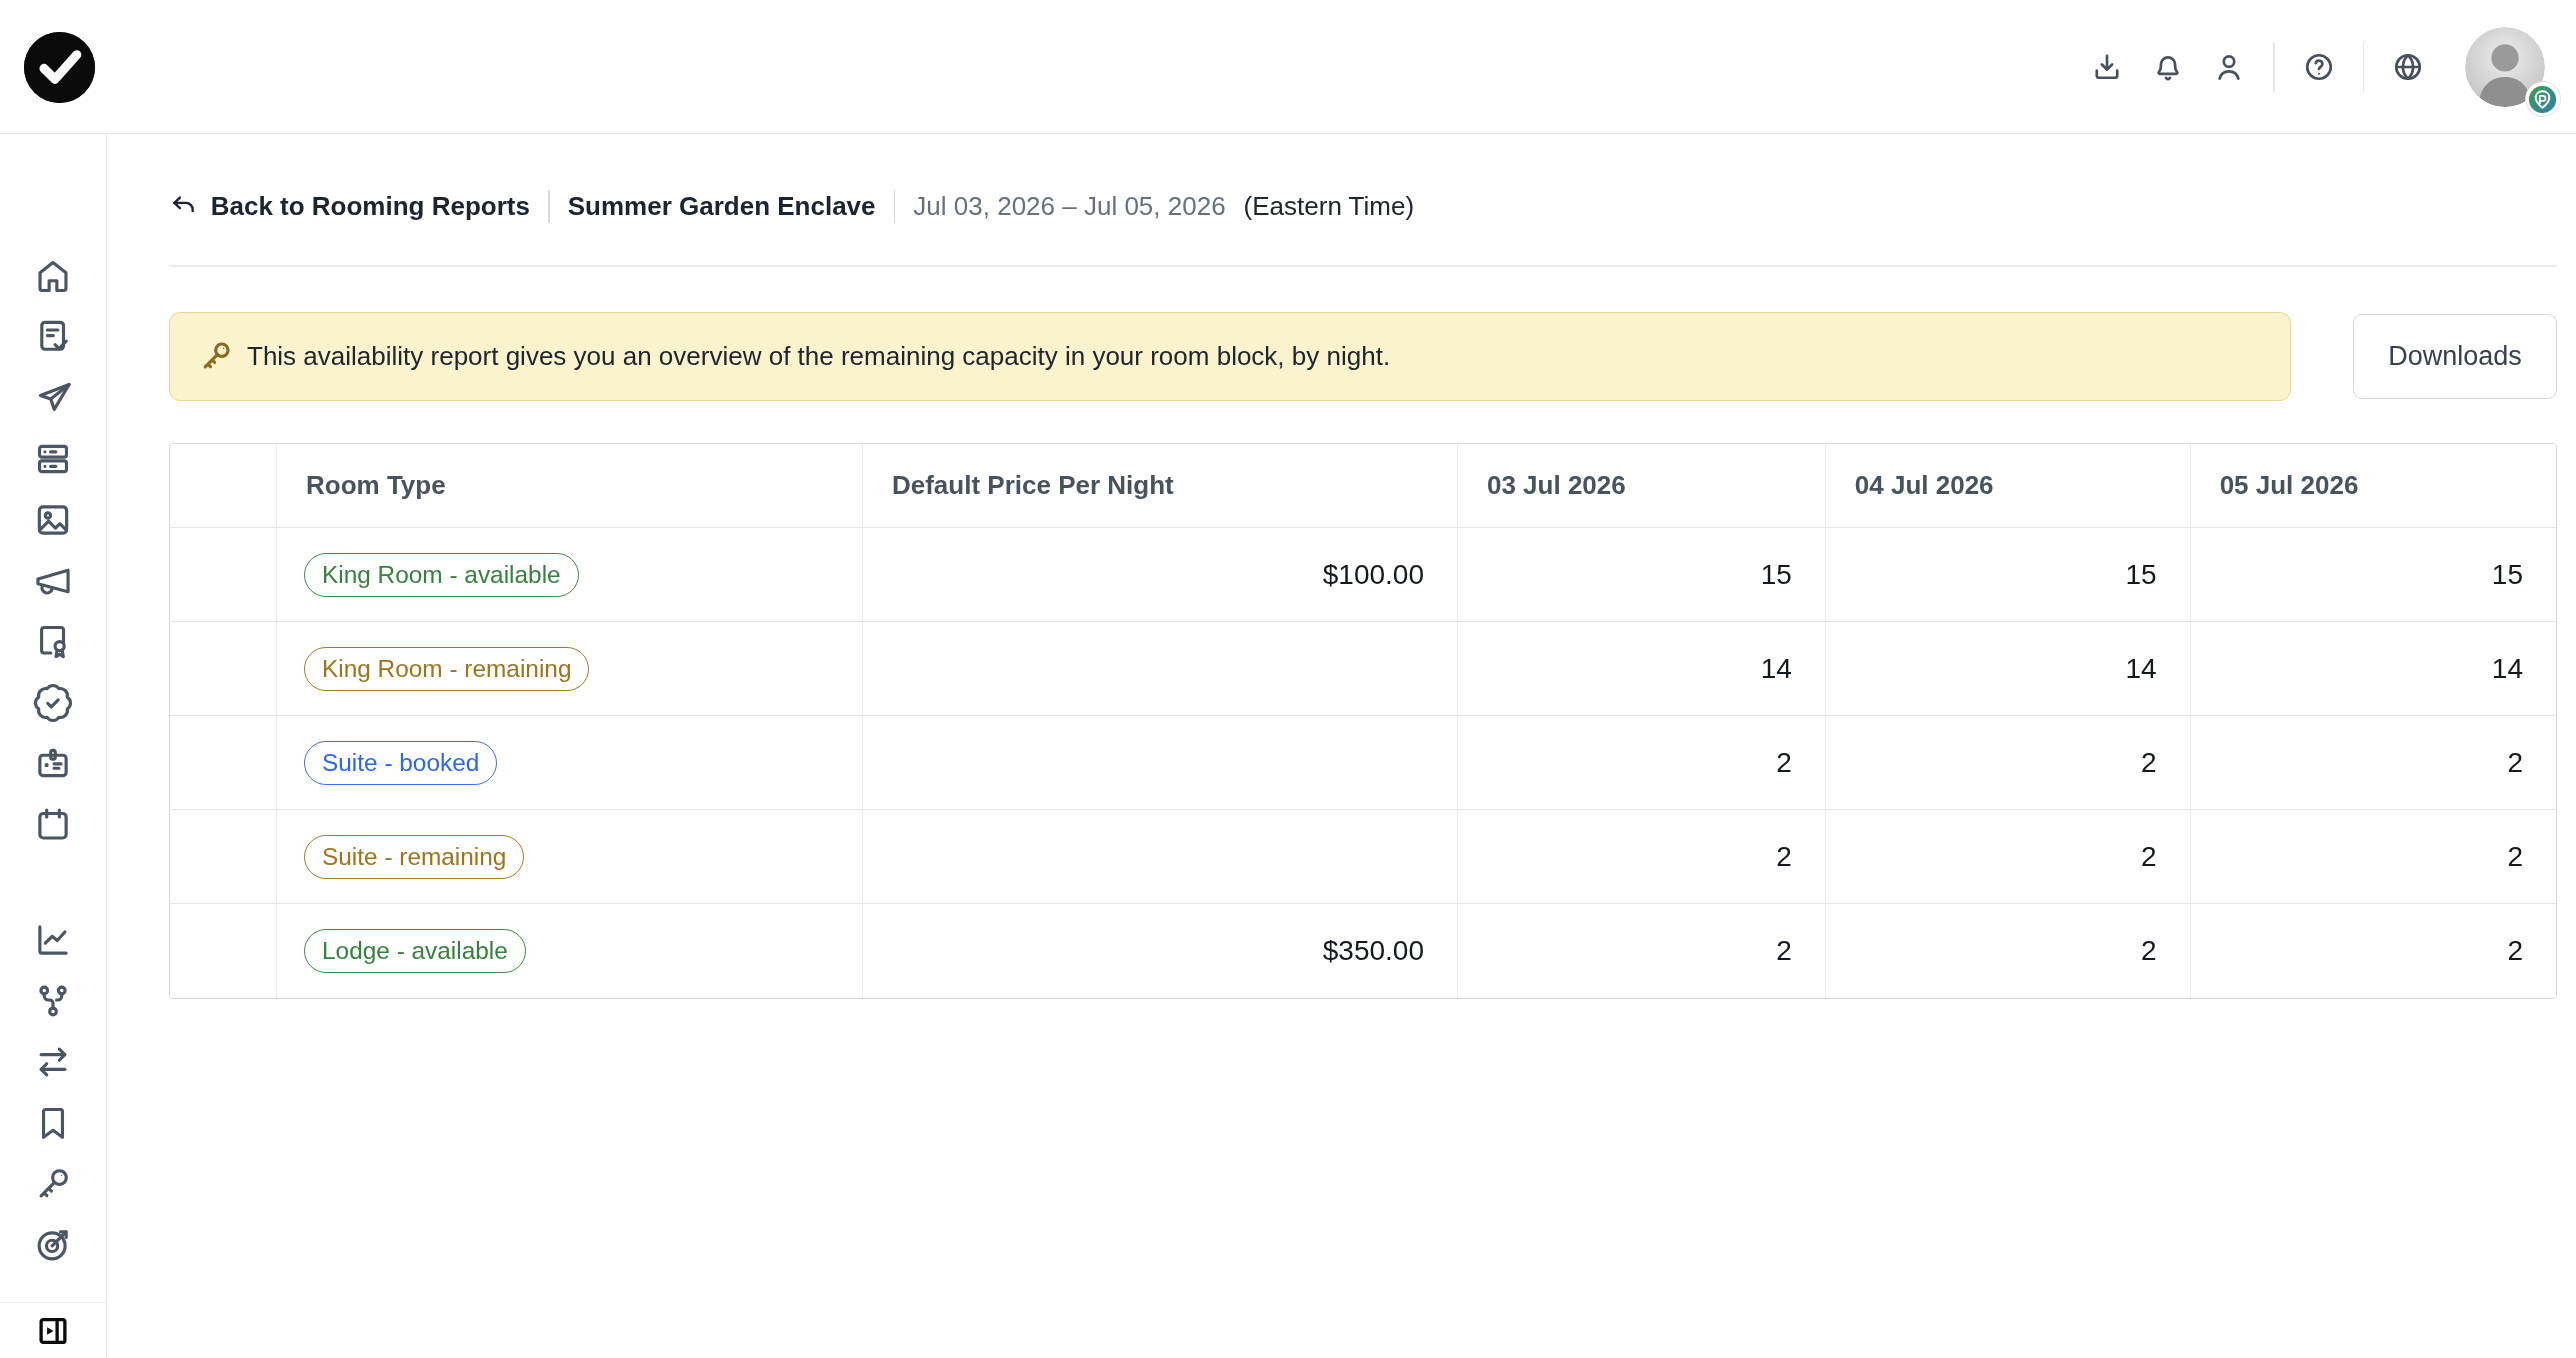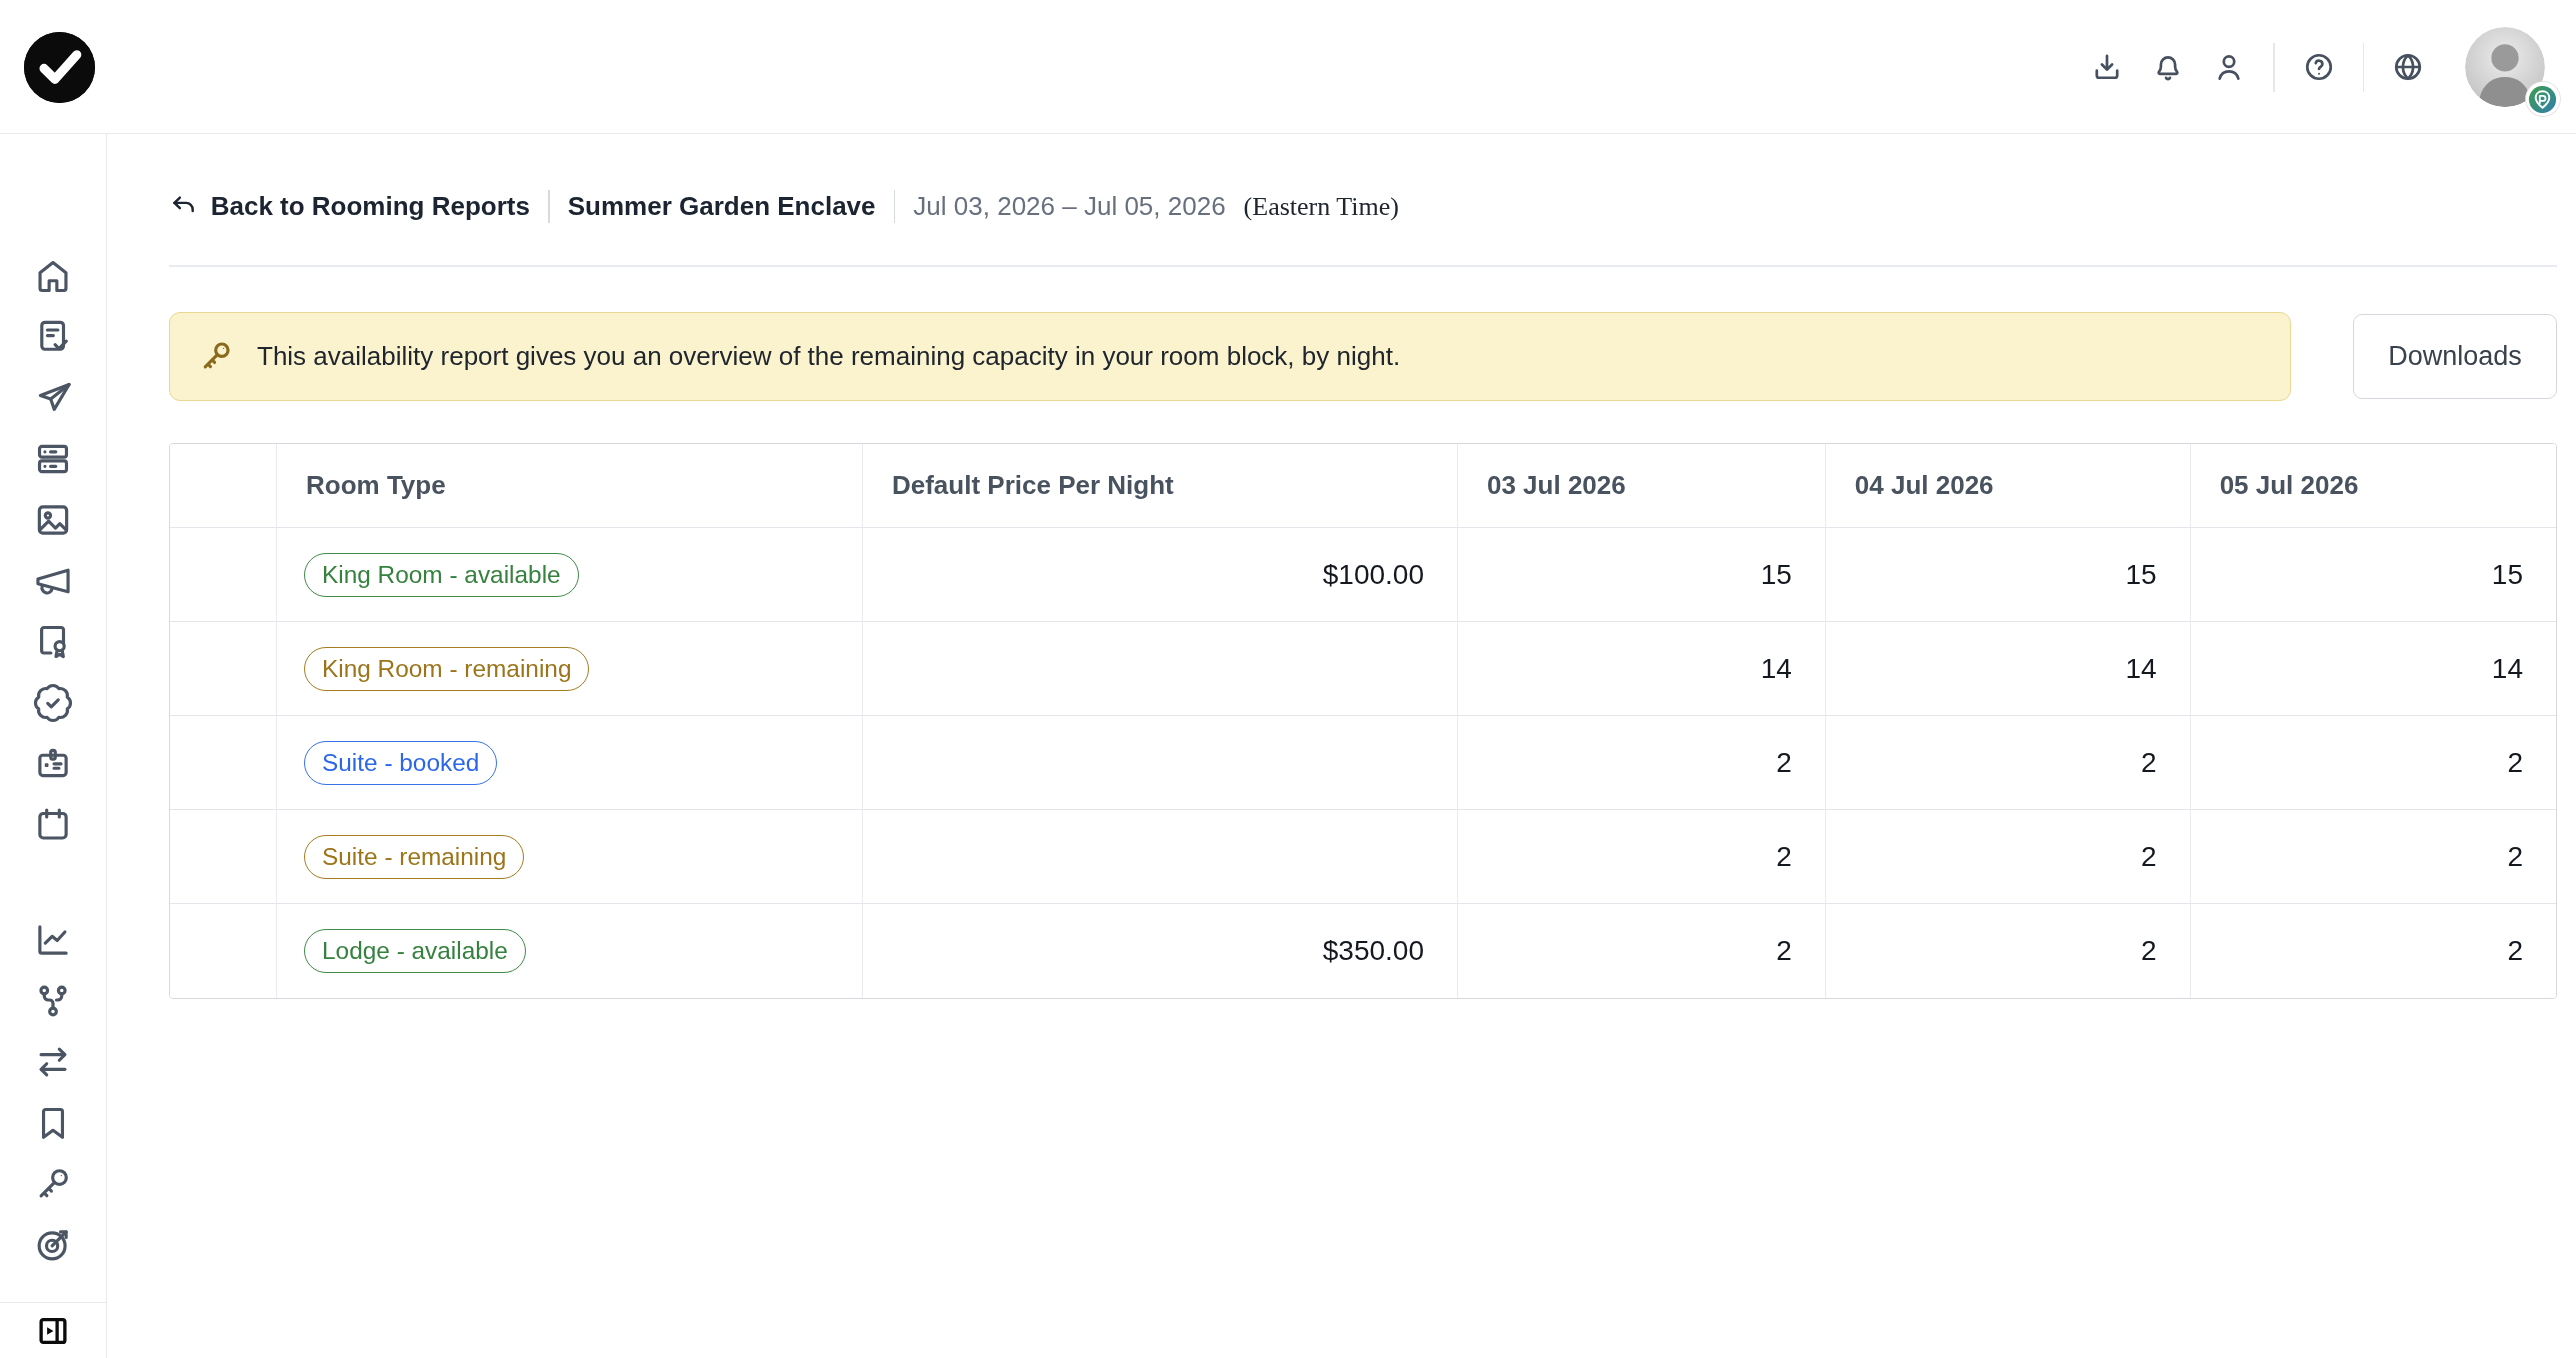--- a/index.html
+++ b/index.html
@@ -35,29 +35,29 @@
   
   .main { position:absolute; left:126px; top:134px; width:2467px; height:1224px;
           background:#fff; padding:0 36px 0 43px; }
 
   .breadcrumb { display:flex; align-items:center; gap:18px; margin-top:56px;
                 font-size:26px; font-weight:600; color:#1b2430; }
   .back-link { display:flex; align-items:center; gap:12.7px; color:#1b2430; cursor:pointer; }
   .back-link svg { width:29px; height:29px; }
   .crumb-divider { width:1.8px; height:33px; background:#d5dae0; }
   .crumb-dates { font-weight:500; color:#68707e; }
-  .crumb-tz { font-weight:500; color:#20262e;font-family:Liberation Serif, serif; }
+  .crumb-tz { font-weight:500; color:#20262e; }
 
   .page-title { margin-top:22px; font-size:43px; font-weight:800; letter-spacing:-0.5px; color:#14181f; }
 
   .title-rule { height:1.8px; background:#e8ebef; margin-top:42px; }
 
   .banner-row { display:flex; align-items:center; margin-top:45px; }
   .banner { flex:1; height:89px; background:#fbf3ce; border:1.8px solid #e9d892; border-radius:11px;
-            display:flex; align-items:center; padding:0 27px; gap:22px; }
+            display:flex; align-items:center; padding:0 27px; gap:12px; }
   .banner-key { width:38px; height:38px; color:#8a6a1c; flex:0 0 auto; }
   .banner-text { font-size:26px; font-weight:500; color:#20262e; }
   .downloads-btn { margin-left:62px; flex:0 0 auto; width:204px; height:85px; background:#fff;
                    border:1.8px solid #d3d8df; border-radius:9px; font-family:inherit;
                    font-size:27px; font-weight:500; color:#39414d; cursor:pointer; }
 
   
   .table-wrap { margin-top:42px; border:1.8px solid #d5d9de; border-radius:4px; overflow:hidden; background:#fff; }
   table { width:100%; border-collapse:collapse; table-layout:fixed; }
   col.c0 { width:106px; } col.c1 { width:583px; } col.c2 { width:592px; }

